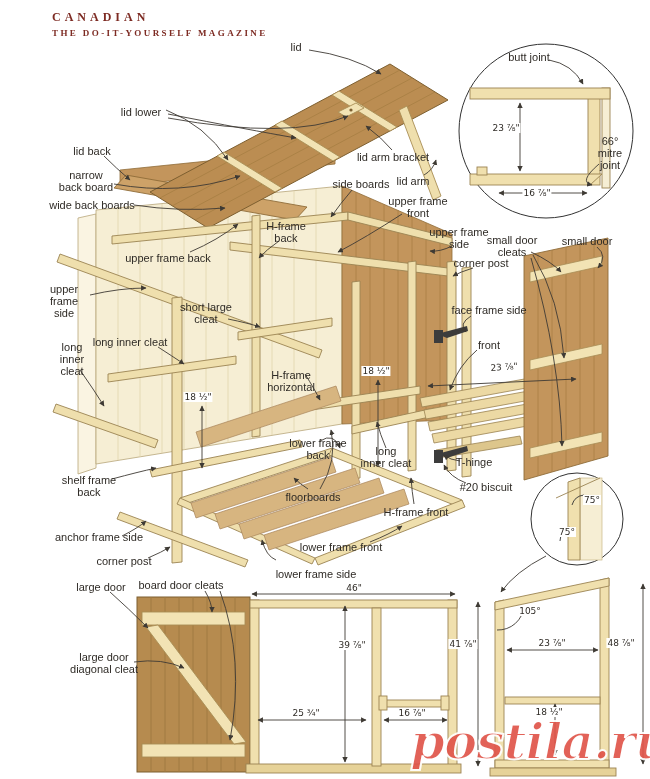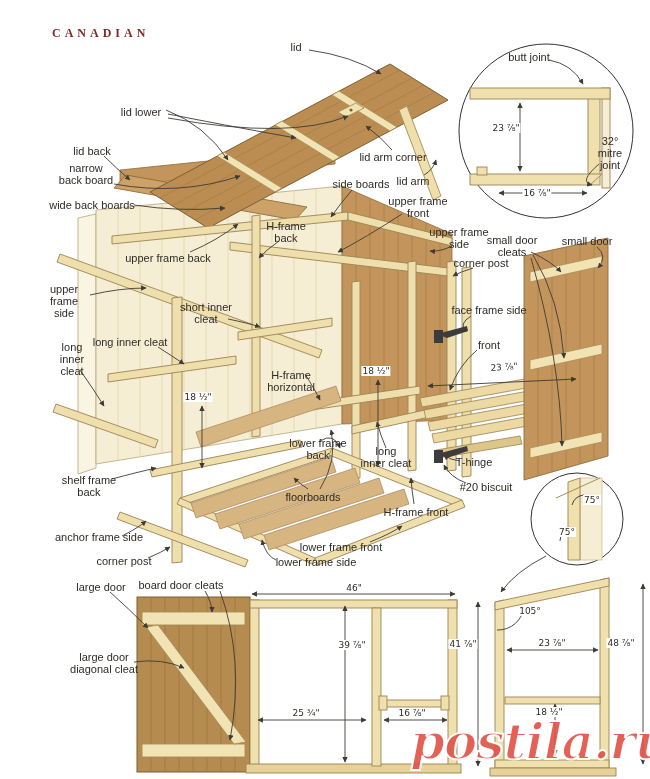--- a/index.html
+++ b/index.html
@@ -1,19 +1,19 @@
 <!DOCTYPE html>
 <html style="--logo_red: #7d2b23; --watermark_red: #e0554a; --wood_brown: #c3955c; --wood_brown_dark: #a87f45; --wood_pine: #f0e0ae; --wood_pale: #f6eed4; --ink: #2f2b26;"><head>
 <meta charset="utf-8">
 <style>
   html,body{margin:0;padding:0;background:#fff;}
   #stage{position:relative;width:650px;height:779px;overflow:hidden;background:#fff;
          font-family:"Liberation Sans",sans-serif;}
   svg{position:absolute;left:0;top:0;}
-  .mh{position:absolute;left:52px;top:10px;color:var(--logo_red);margin-top:16px;}
+  .mh{position:absolute;left:52px;top:10px;color:var(--logo_red);}
   .mh .k{font-family:"Liberation Serif",serif;font-weight:600;font-size:12px;letter-spacing:4px;}
   .mh .t{font-family:"Liberation Serif",serif;font-weight:bold;font-size:30px;letter-spacing:-1px;margin-top:-2px;}
   .mh .g{font-family:"Liberation Serif",serif;font-weight:600;font-size:9px;letter-spacing:2.4px;margin-top:3px;}
   .lbl{position:absolute;transform:translate(-50%,-50%);font-size:11px;line-height:1.1;
        color:var(--ink);text-align:center;white-space:pre-line;}
   .dim{position:absolute;transform:translate(-50%,-50%);font-size:9px;color:var(--ink);
        background:#fff;padding:0 1px;white-space:nowrap;font-family:"DejaVu Sans",sans-serif;}
   .dim.rot{transform:translate(-50%,-50%) rotate(-4deg);}
   .wm{position:absolute;left:410px;top:712px;font-family:"DejaVu Serif",serif;
       font-style:italic;font-weight:bold;font-size:50px;color:var(--watermark_red);
@@ -270,75 +270,76 @@
     <path d="M205,591 Q212,603 212,612" marker-end="url(#arw)"></path>
     <path d="M220,591 Q245,660 230,740" marker-end="url(#arw)"></path>
     <path d="M134,662 Q162,658 184,668" marker-end="url(#arw)"></path>
     <path d="M549,60 Q572,64 583,84" marker-end="url(#arw)"></path>
     <path d="M599,164 Q578,182 592,185" marker-end="url(#arw)"></path>
   </g>
 </svg>
 
 <div class="mh">
   <div class="k">CANADIAN</div>
+  <div class="g">THE DO-IT-YOURSELF MAGAZINE</div>
 </div>
 
 <div class="lbl" style="left:296px;top:47px">lid</div>
 <div class="lbl" style="left:141px;top:112px">lid lower</div>
 <div class="lbl" style="left:92px;top:151px">lid back</div>
-<div class="lbl" style="left:86px;top:174px">narrow
+<div class="lbl" style="left:86px;top:181px">narrow
 back board</div>
 <div class="lbl" style="left:92px;top:205px">wide back boards</div>
 <div class="lbl" style="left:361px;top:184px">side boards</div>
 <div class="lbl" style="left:418px;top:207px">upper frame
 front</div>
-<div class="lbl" style="left:393px;top:157px">lid arm corner</div>
+<div class="lbl" style="left:393px;top:157px">lid arm bracket</div>
 <div class="lbl" style="left:413px;top:181px">lid arm</div>
 <div class="lbl" style="left:459px;top:238px">upper frame
 side</div>
 <div class="lbl" style="left:481px;top:263px">corner post</div>
 <div class="lbl" style="left:512px;top:246px">small door
 cleats</div>
 <div class="lbl" style="left:587px;top:241px">small door</div>
 <div class="lbl" style="left:489px;top:310px">face frame side</div>
 <div class="lbl" style="left:489px;top:345px">front</div>
 <div class="lbl" style="left:64px;top:301px">upper
 frame
 side</div>
 <div class="lbl" style="left:168px;top:258px">upper frame back</div>
 <div class="lbl" style="left:286px;top:232px">H-frame
 back</div>
-<div class="lbl" style="left:206px;top:313px">short inner
+<div class="lbl" style="left:206px;top:313px">short large
 cleat</div>
 <div class="lbl" style="left:130px;top:342px">long inner cleat</div>
 <div class="lbl" style="left:72px;top:359px">long
 inner
 cleat</div>
 <div class="lbl" style="left:291px;top:381px">H-frame
 horizontal</div>
 <div class="lbl" style="left:318px;top:449px">lower frame
 back</div>
 <div class="lbl" style="left:386px;top:457px">long
 inner cleat</div>
 <div class="lbl" style="left:474px;top:462px">T-hinge</div>
 <div class="lbl" style="left:486px;top:487px">#20 biscuit</div>
 <div class="lbl" style="left:313px;top:497px">floorboards</div>
 <div class="lbl" style="left:416px;top:512px">H-frame front</div>
 <div class="lbl" style="left:89px;top:486px">shelf frame
 back</div>
 <div class="lbl" style="left:99px;top:537px">anchor frame side</div>
 <div class="lbl" style="left:124px;top:561px">corner post</div>
 <div class="lbl" style="left:341px;top:547px">lower frame front</div>
-<div class="lbl" style="left:316px;top:562px">lower frame side</div>
+<div class="lbl" style="left:316px;top:574px">lower frame side</div>
 <div class="lbl" style="left:101px;top:587px">large door</div>
 <div class="lbl" style="left:181px;top:585px">board door cleats</div>
 <div class="lbl" style="left:104px;top:663px">large door
 diagonal cleat</div>
 <div class="lbl" style="left:529px;top:57px">butt joint</div>
-<div class="lbl" style="left:610px;top:153px">32°
+<div class="lbl" style="left:610px;top:153px">66°
 mitre joint</div>
 
 <div class="dim" style="left:506px;top:128px">23 ⅞"</div>
 <div class="dim" style="left:537px;top:193px">16 ⅞"</div>
 <div class="dim rot" style="left:504px;top:367px">23 ⅞"</div>
 <div class="dim" style="left:198px;top:397px">18 ½"</div>
 <div class="dim" style="left:376px;top:371px">18 ½"</div>
 <div class="dim" style="left:592px;top:500px">75°</div>
 <div class="dim" style="left:567px;top:532px">75°</div>
 <div class="dim" style="left:354px;top:588px">46"</div>

